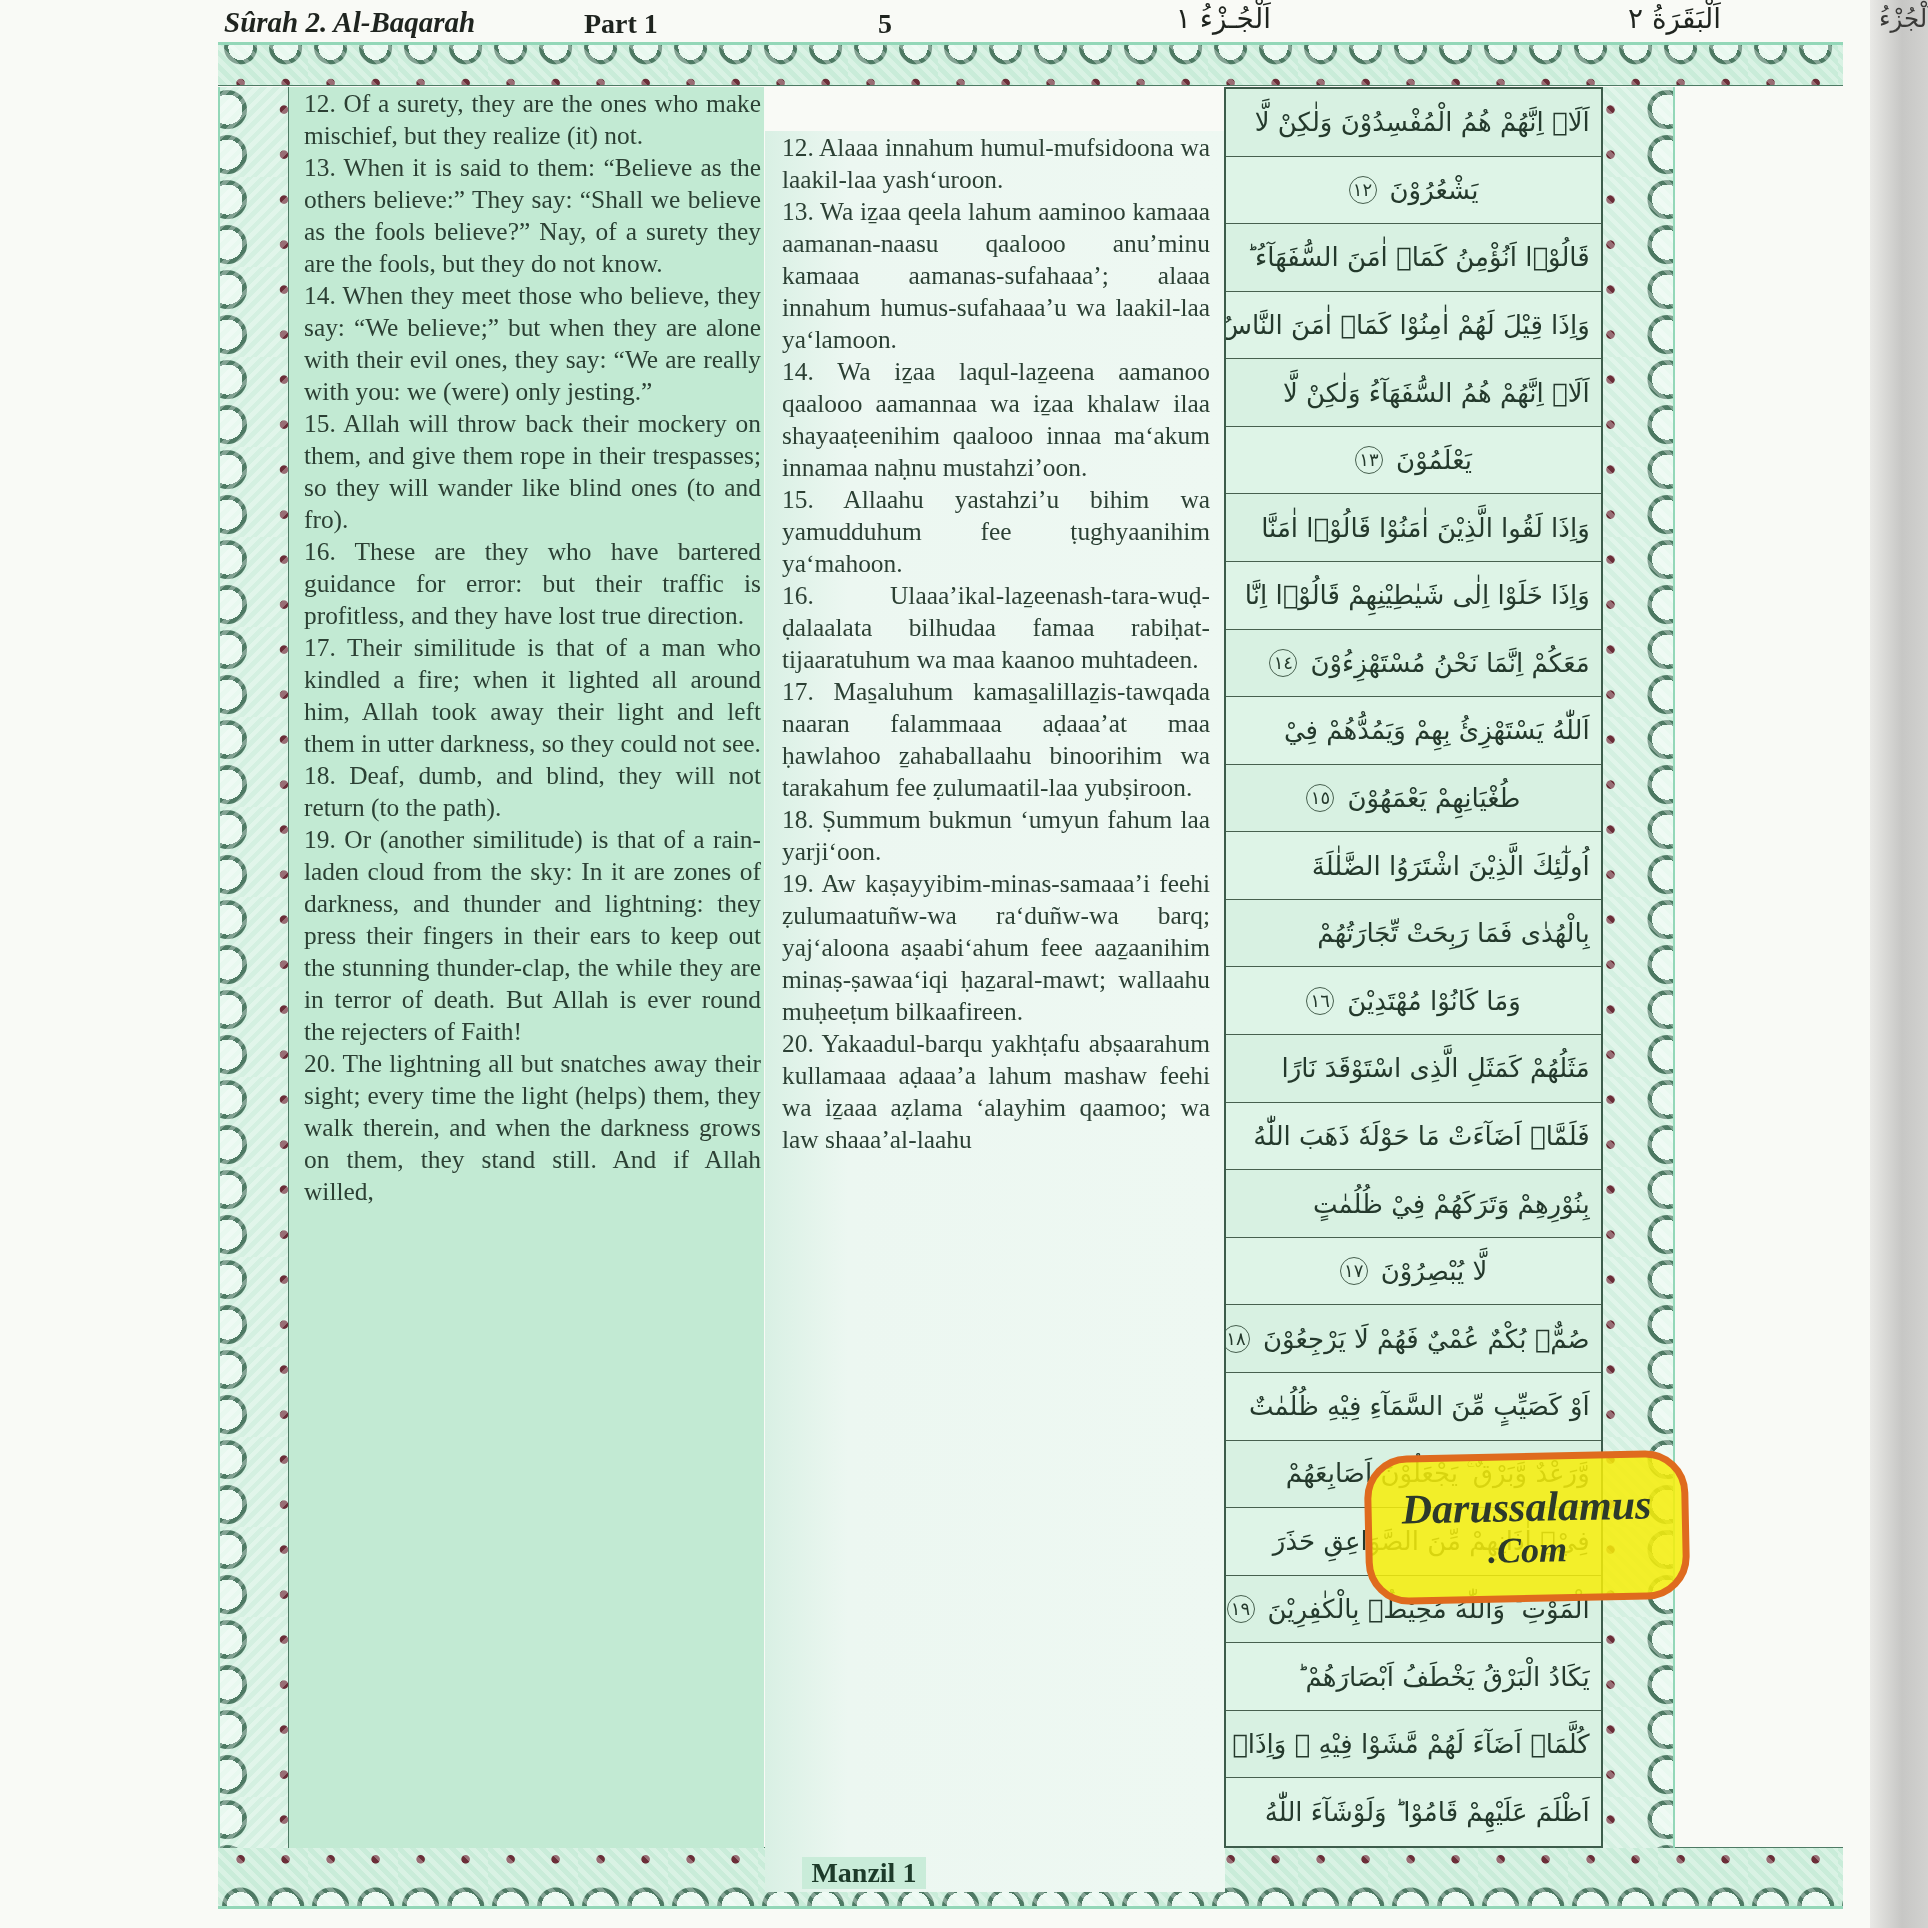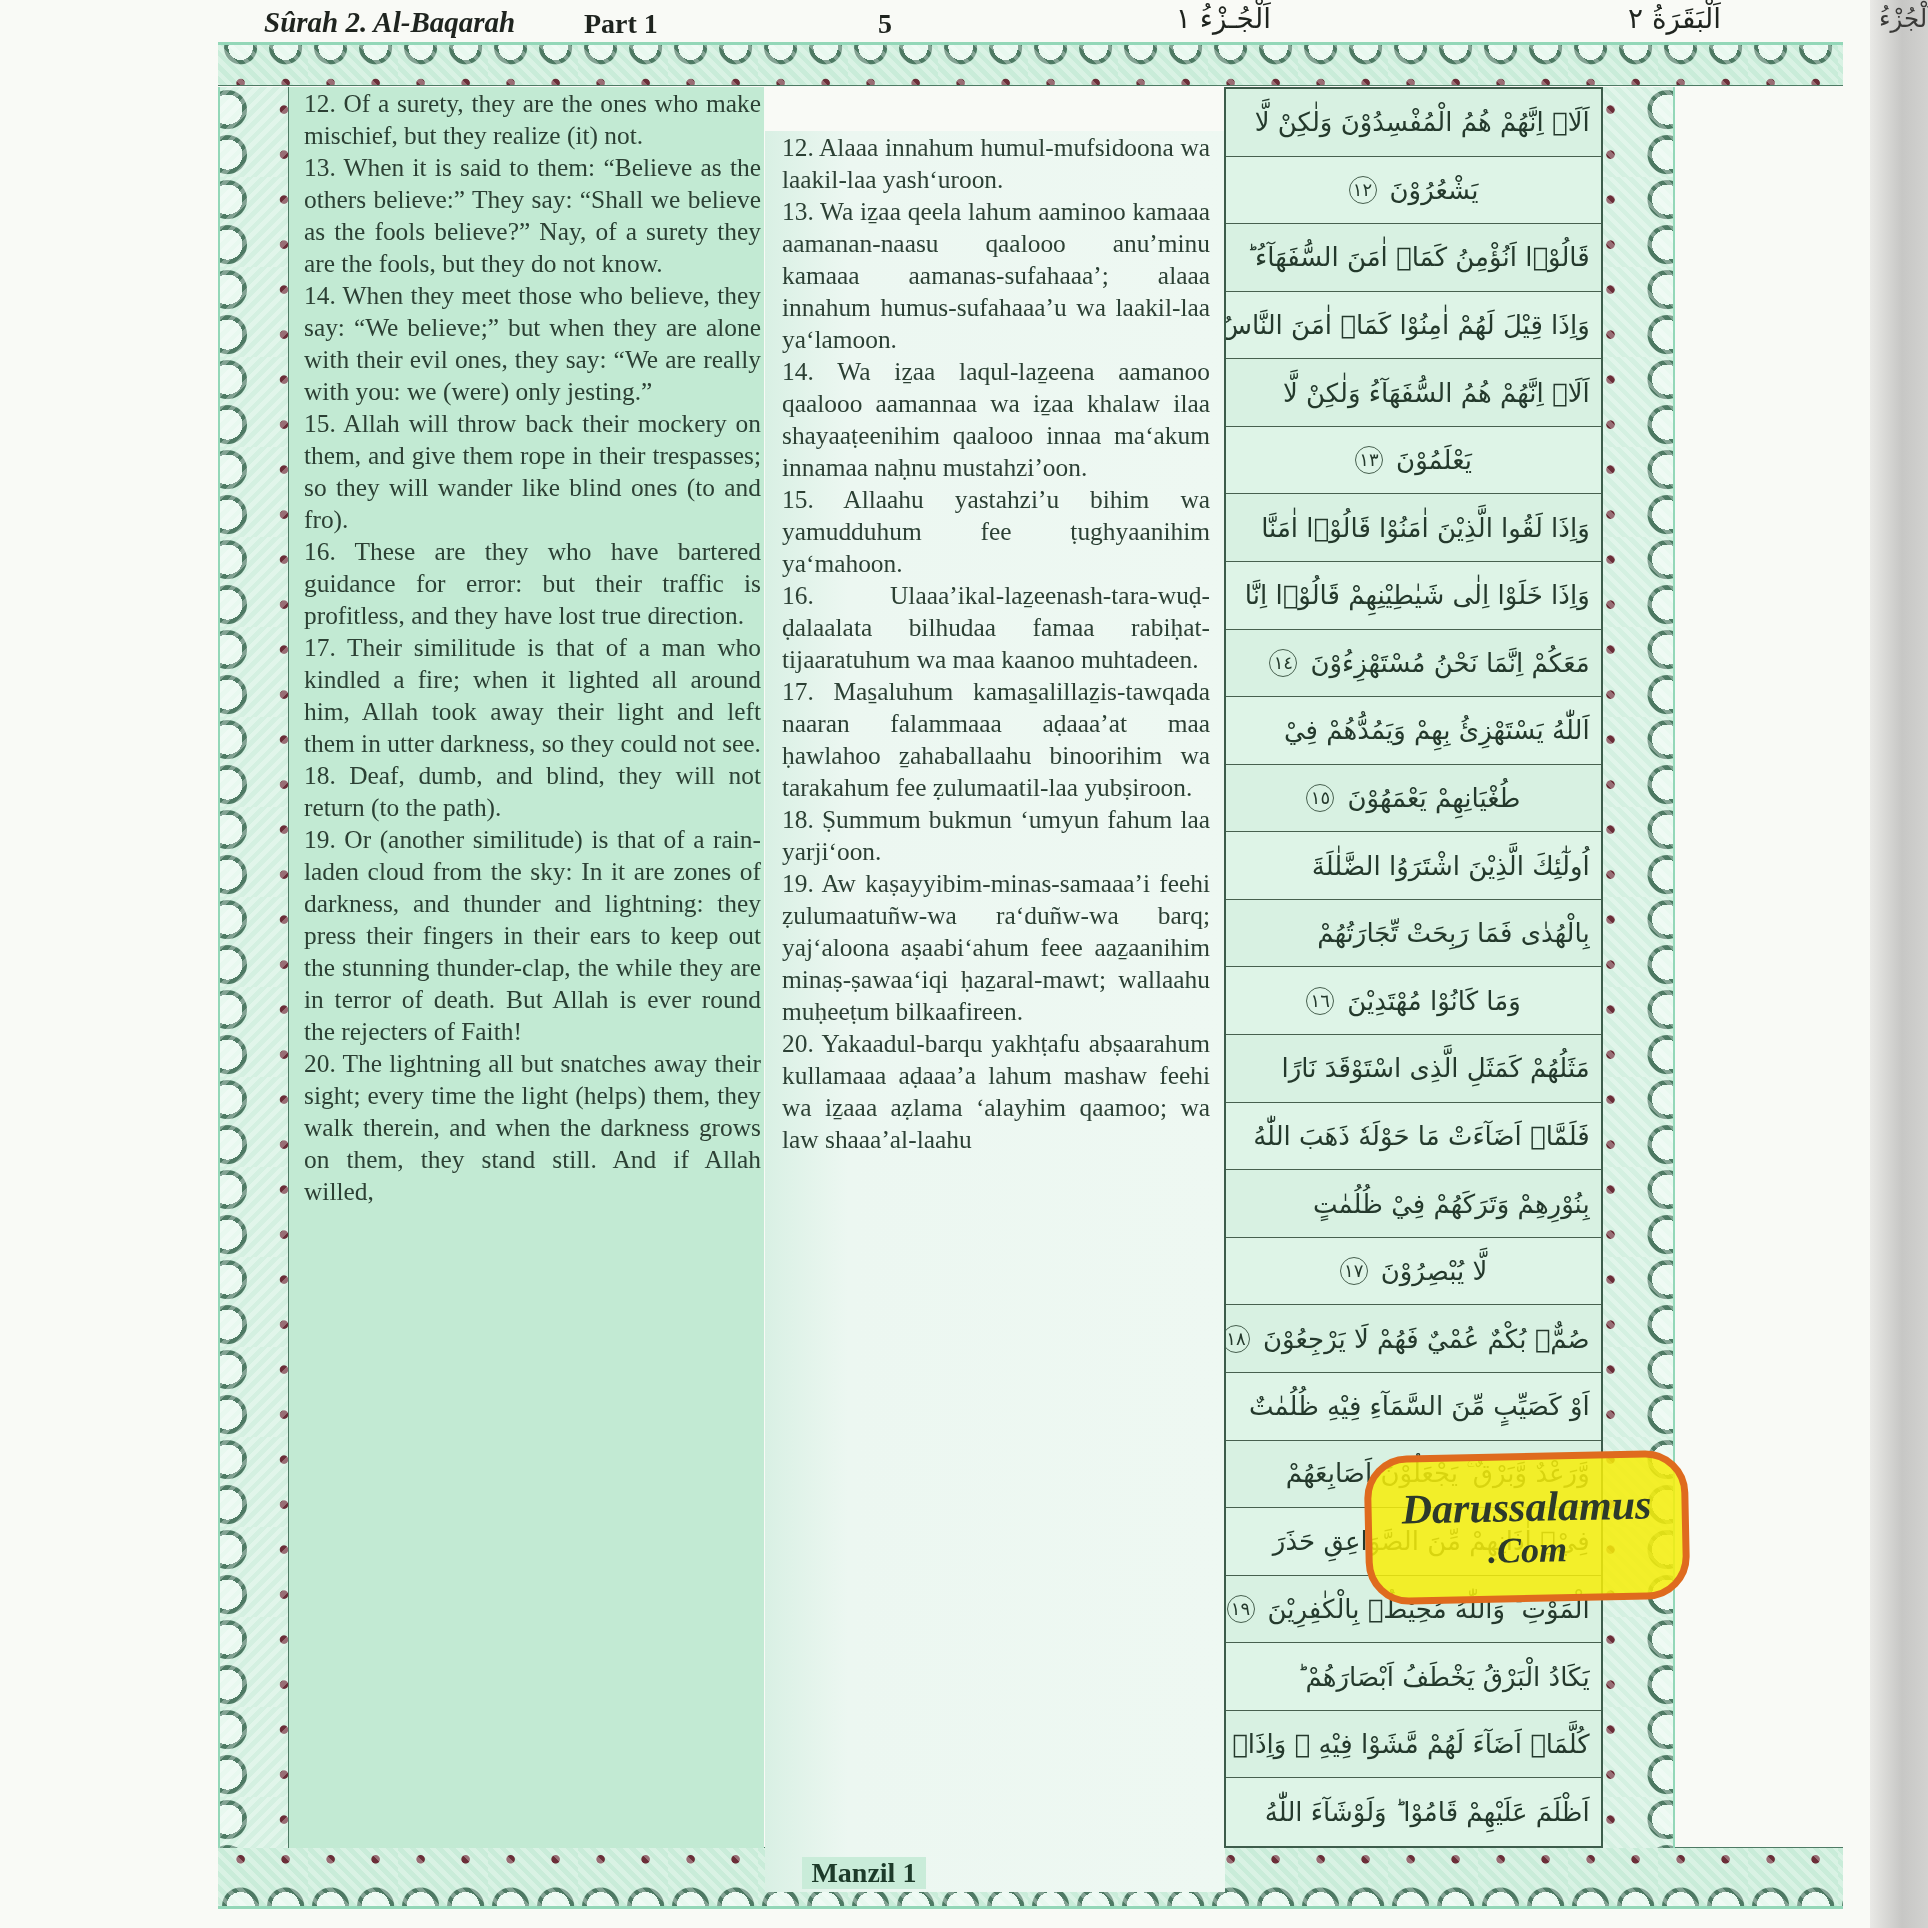--- a/index.html
+++ b/index.html
@@ -9,21 +9,21 @@
     font-family:"Liberation Serif", serif;
     overflow:hidden;
   }
   
   .edge-strip{
     position:absolute;right:0;top:0;width:58px;height:1928px;
     background:linear-gradient(to right,#e9e9e6,#c7c7c5 55%,#d2d2d0);
   }
   
   .header{position:absolute;left:0;top:0;width:1928px;height:42px;color:#1f241f;}
-  .h-surah{position:absolute;left:224px;top:5.6px;font-size:29px;font-weight:bold;font-style:italic;margin-left:40px;}
+  .h-surah{position:absolute;left:224px;top:5.6px;font-size:29px;font-weight:bold;font-style:italic;}
   .h-part{position:absolute;left:584px;top:7.5px;font-size:28px;font-weight:bold;}
   .h-page{position:absolute;left:878px;top:7.5px;font-size:28px;font-weight:bold;}
   .h-juz{position:absolute;left:1083px;top:1.9px;width:188px;font-size:28px;direction:rtl;font-family:"DejaVu Sans",sans-serif;}
   .h-surah-ar{position:absolute;left:1533px;top:1.9px;width:188px;font-size:28px;direction:rtl;font-family:"DejaVu Sans",sans-serif;}
   .h-edge-ar{position:absolute;left:1879px;top:3.8px;font-size:24.5px;direction:rtl;font-family:"DejaVu Sans",sans-serif;color:#3a3a38;}
   
   .frame-top{
     position:absolute;left:218px;top:42px;width:1625px;height:44px;
     background-color:#c9ecd9;
     background-image:

